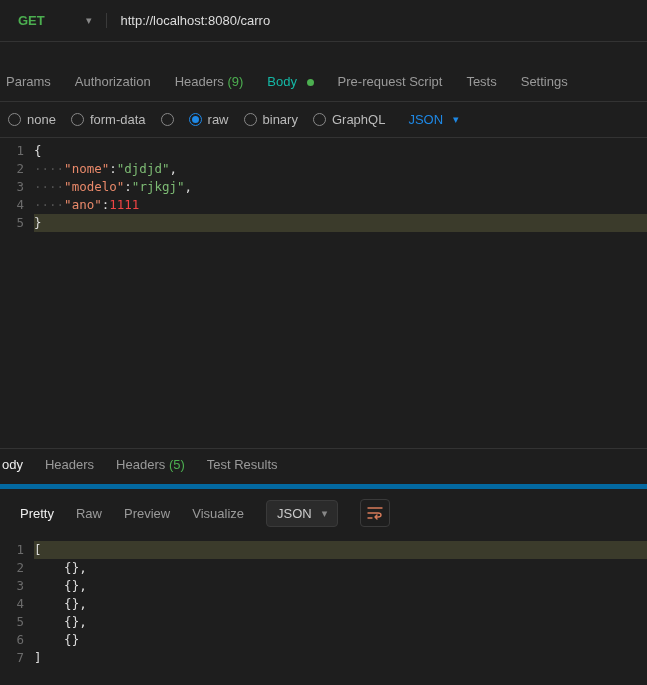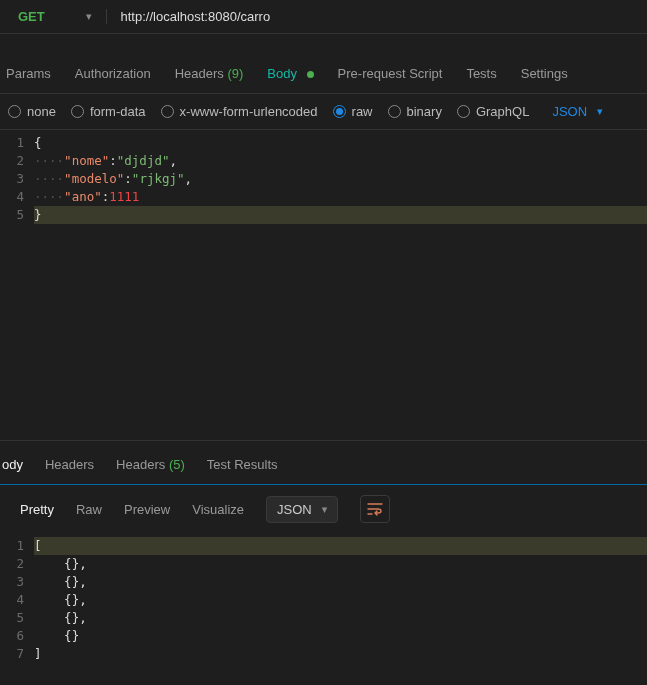--- a/index.html
+++ b/index.html
@@ -10,21 +10,21 @@
     font-family: -apple-system, BlinkMacSystemFont, "Segoe UI", sans-serif;
     font-size: 13px;
     color: #ccc;
     width: 647px;
     height: 685px;
     overflow: hidden;
   }
   .urlbar {
     display: flex;
     align-items: center;
-    height: 34px;
+    height: 42px;
     background: #1e1e1e;
     border-bottom: 1px solid #333;
     padding: 0 8px;
   }
   .method {
     color: #4caf50;
     font-weight: 600;
     width: 60px;
     padding-left: 10px;
   }
@@ -101,23 +101,23 @@
   .code-line.hl { background: #3b3b2b; }
   .brace { color: #ddd; }
   .indent-guide { color: #505050; }
   .key { color: #e9896a; }
   .string { color: #7dbb74; }
   .number { color: #ef4444; }
   .punct { color: #ddd; }
   .resp-tabs {
     display: flex;
     gap: 22px;
-    padding: 16px 2px 12px 2px;
+    padding: 8px 2px 12px 2px;
     border-top: 1px solid #333;
-    border-bottom: 1px solid #0369a1;
+    border-bottom: 5px solid #0369a1;
     font-size: 13px;
   }
   .resp-tab { color: #9a9a9a; cursor:pointer;}
   .resp-tab.active { color: #eee; }
   .view-bar {
     display: flex;
     align-items: center;
     gap: 22px;
     padding: 10px 20px;
     font-size: 13px;
@@ -181,21 +181,20 @@
   <label class="radio-opt">
     <span class="radio-circle"></span>
     <span>none</span>
   </label>
   <label class="radio-opt">
     <span class="radio-circle"></span>
     <span>form-data</span>
   </label>
   <label class="radio-opt">
     <span class="radio-circle"></span>
-    <span>x-www-form-urlencoded</span>
   </label>
   <label class="radio-opt">
     <span class="radio-circle checked">
         <span class="radio-dot"></span>
       </span>
     <span>raw</span>
   </label>
   <label class="radio-opt">
     <span class="radio-circle"></span>
     <span>binary</span>

